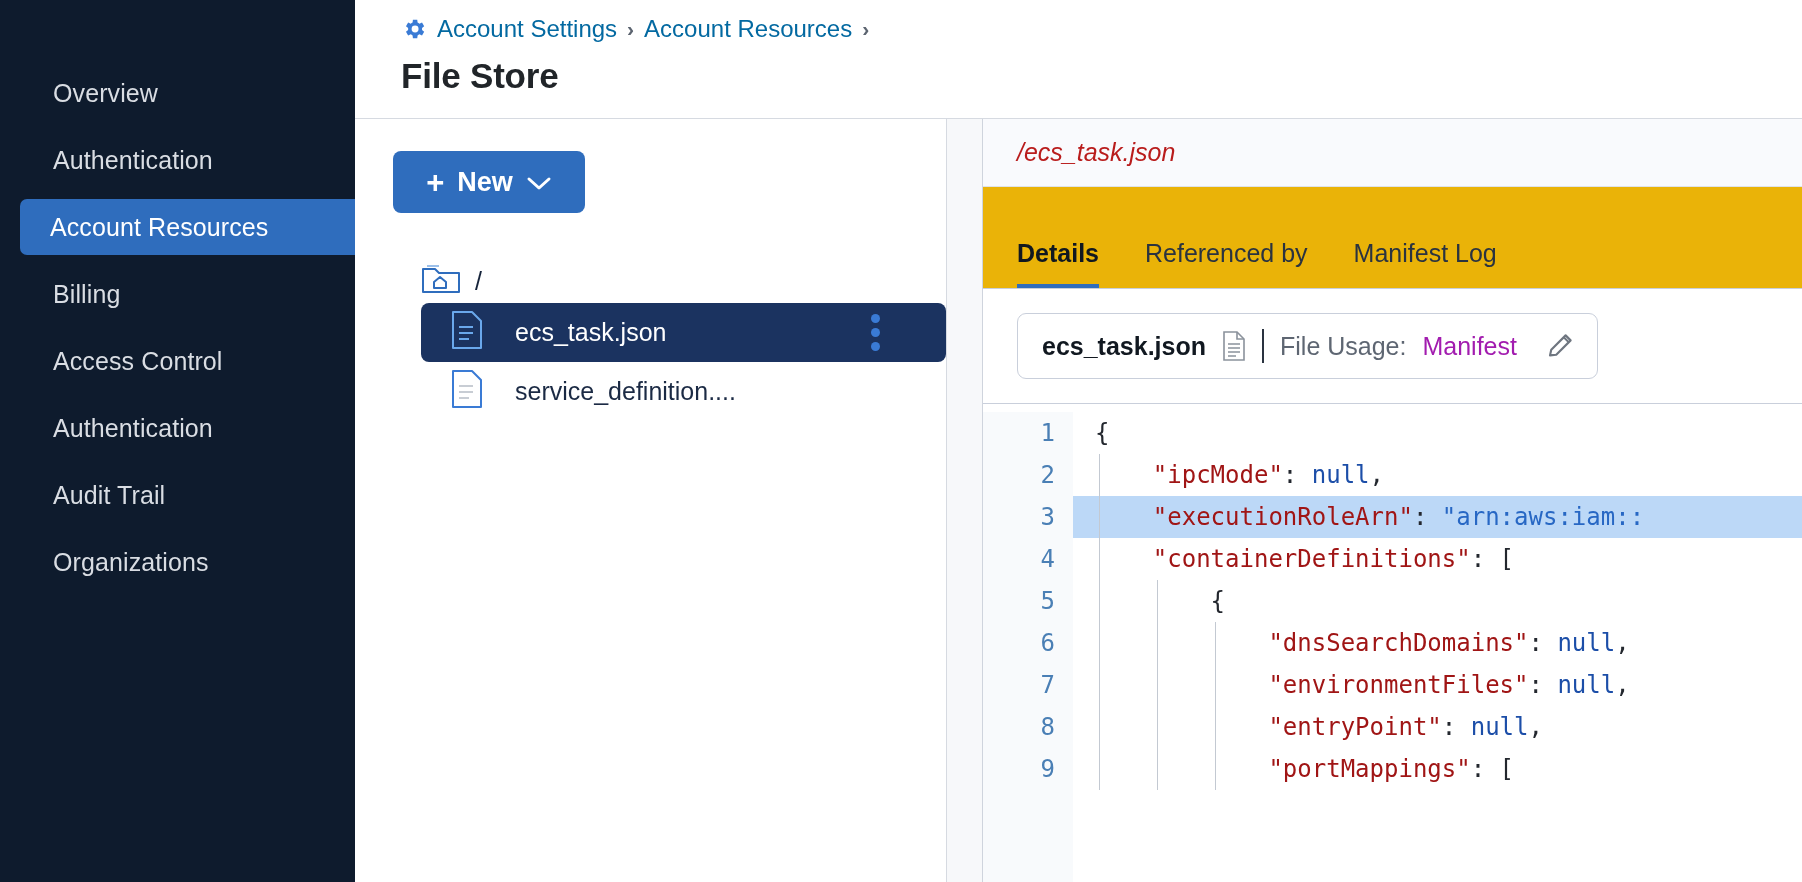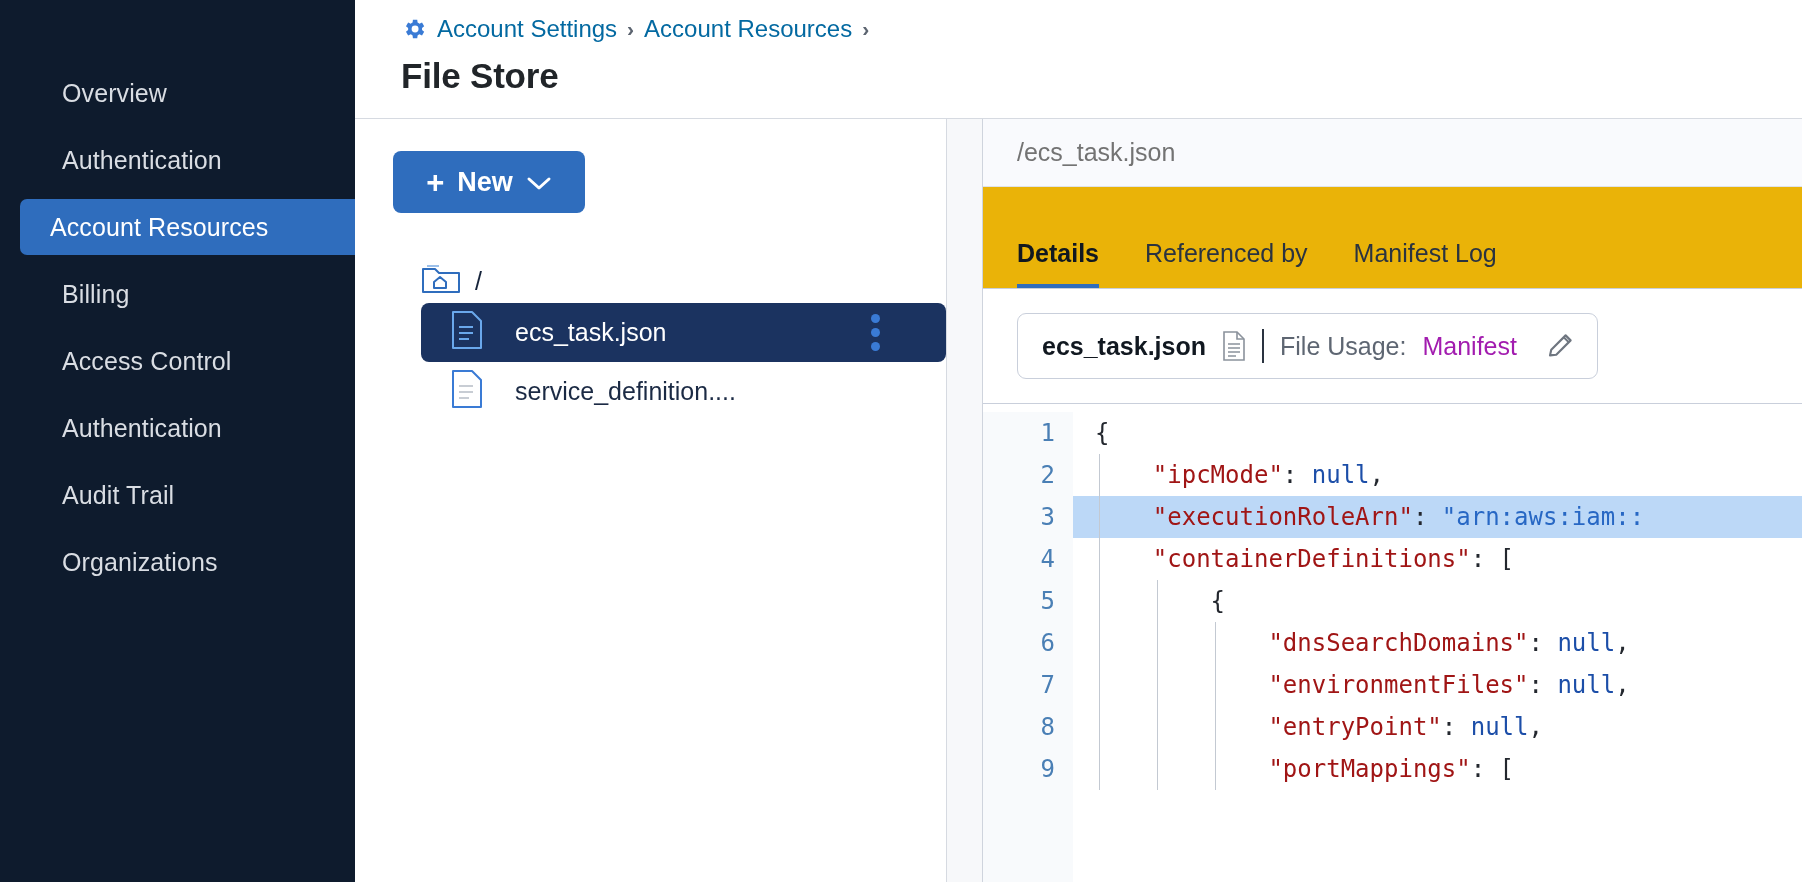--- a/index.html
+++ b/index.html
@@ -19,21 +19,21 @@
     padding-top: 54px;
     position: relative;
   }
   .nav-item {
     height: 56px;
     display: flex; align-items: center;
     padding-left: 50px;
     color: #d9dde3;
     font-size: 25px;
     letter-spacing: .1px;
-    margin: 11px 12px;
+    margin: 11px 3px;
     cursor: pointer;
   }
   .nav-item.active {
     background: #2f6dbd;
     color: #ffffff;
     margin-left: 20px;
     padding-left: 30px;
     border-top-left-radius: 7px;
     border-bottom-left-radius: 7px;
     width: calc(100% - 20px);
@@ -123,21 +123,21 @@
   }
 
   
   #details-pane { flex: 1; display: flex; flex-direction: column; min-width: 0; background:#fff; }
   #file-path-bar {
     height: 68px; min-height: 68px;
     background: #f9fafd;
     border-bottom: 1px solid #dfe3ea;
     display: flex; align-items: center;
     padding-left: 34px;
-    font-size: 25px; color: #737373;
+    font-size: 25px; color: #b91c1c; font-style: italic;
   }
   #tabs {
     height: 102px; min-height: 102px;
     display: flex; align-items: flex-end;
     gap: 46px;
     padding-left: 34px;
     border-bottom: 1px solid #c9cfdb;
     background: #eab308;
   }
   .tab {

